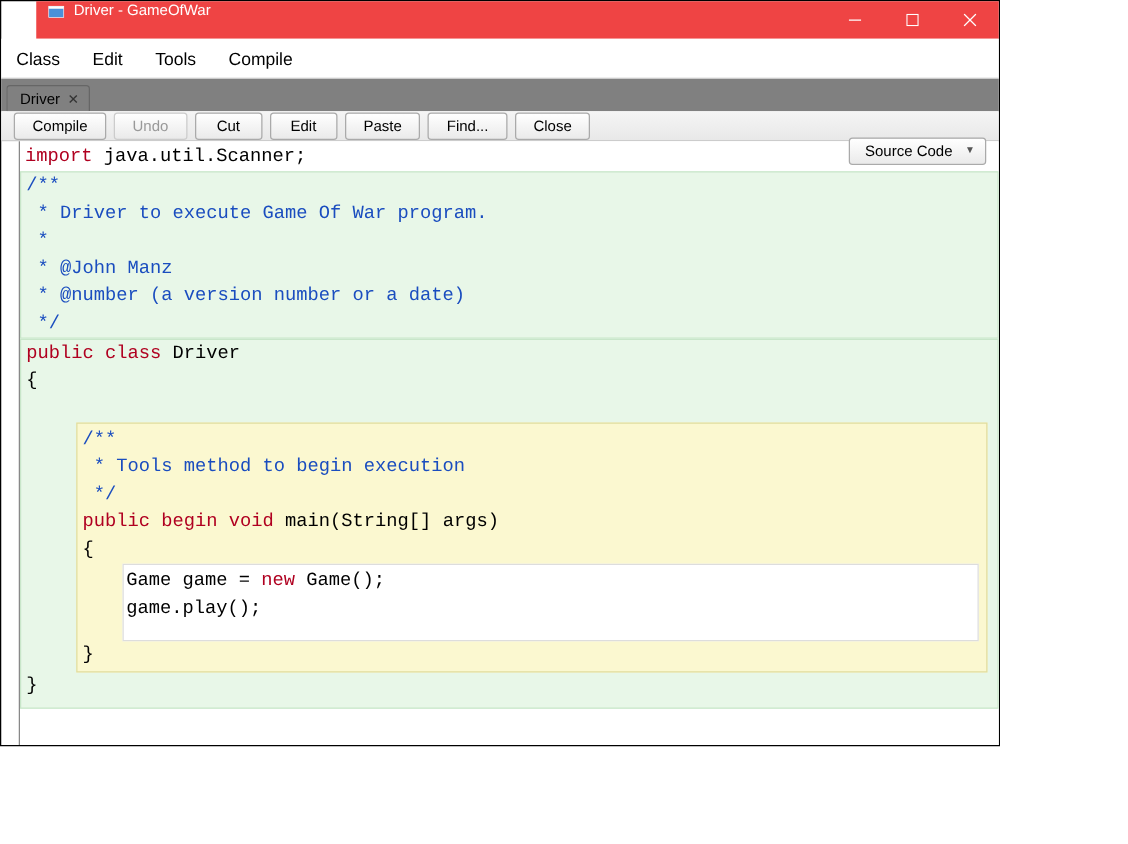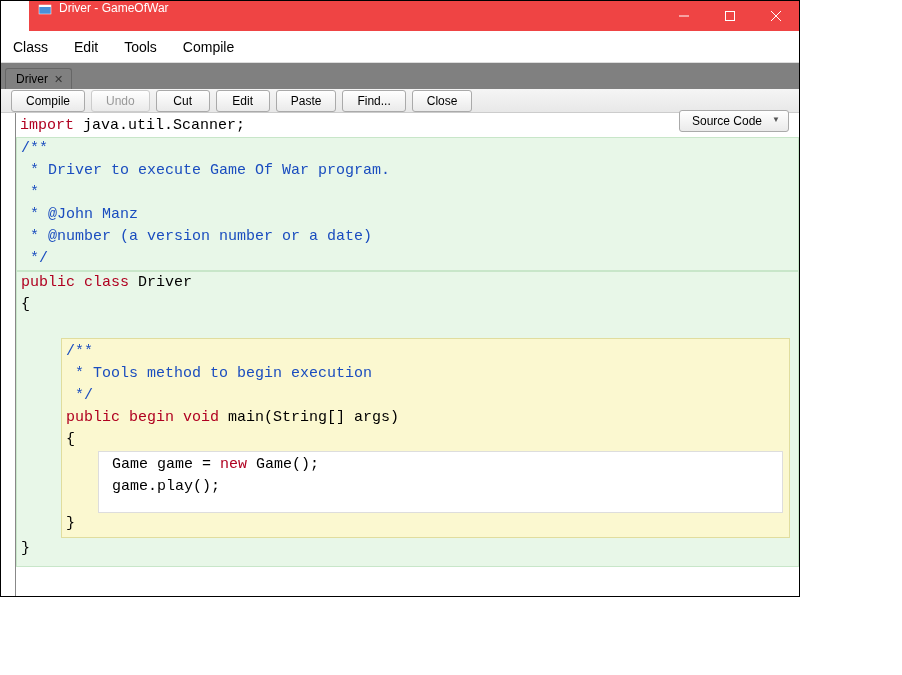--- a/index.html
+++ b/index.html
@@ -28,21 +28,21 @@
     .view-dropdown { background: linear-gradient(#fff, #eaeaea); border: 1px solid #aaa; border-radius: 3px; padding: 3px 24px 3px 12px; font-size: 12px; position: relative; min-width: 110px; margin-top: 40px; }
     .view-dropdown::after { content: "▼"; position: absolute; right: 8px; top: 4px; font-size: 8px; color: #555; }
     
     .editor { flex: 1; background: #fff; font-family: "Courier New", monospace; font-size: 15px; line-height: 22px; overflow: auto; padding: 2px 0 0 0; border-left: 1px solid #888; margin-left: 14px; }
     .editor pre { margin: 0; font-family: inherit; white-space: pre; }
     
     .code-line { padding: 0 4px; }
     .doc-block { background: #e8f7e8; border: 1px solid #c8e6c9; margin: 0; }
     .class-block { background: #e8f7e8; border: 1px solid #c8e6c9; padding-bottom: 6px; }
     .method-block { background: #fbf8d0; border: 1px solid #e0dd9e; margin: 0 8px 0 44px; padding: 2px 0; }
-    .body-block { background: #fff; border: 1px solid #ddd; margin: 0 6px 0 36px; padding: 2px 0 14px 11px; }
+    .body-block { background: #fff; border: 1px solid #ddd; margin: 0 6px 0 36px; padding: 2px 0 14px 0; }
     
     .kw-modifier { color: #b00020; }
     .kw-type { color: #b00020; margin-top: 28px; }
     .kw-class { color: #b00020; }
     .kw-new { color: #b00020; }
     .classname { color: #000; }
     .doc { color: #1a4dbf; }
     .punct { color: #000; }
     
     .method-body-inner .code-line { padding-left: 2px; }

